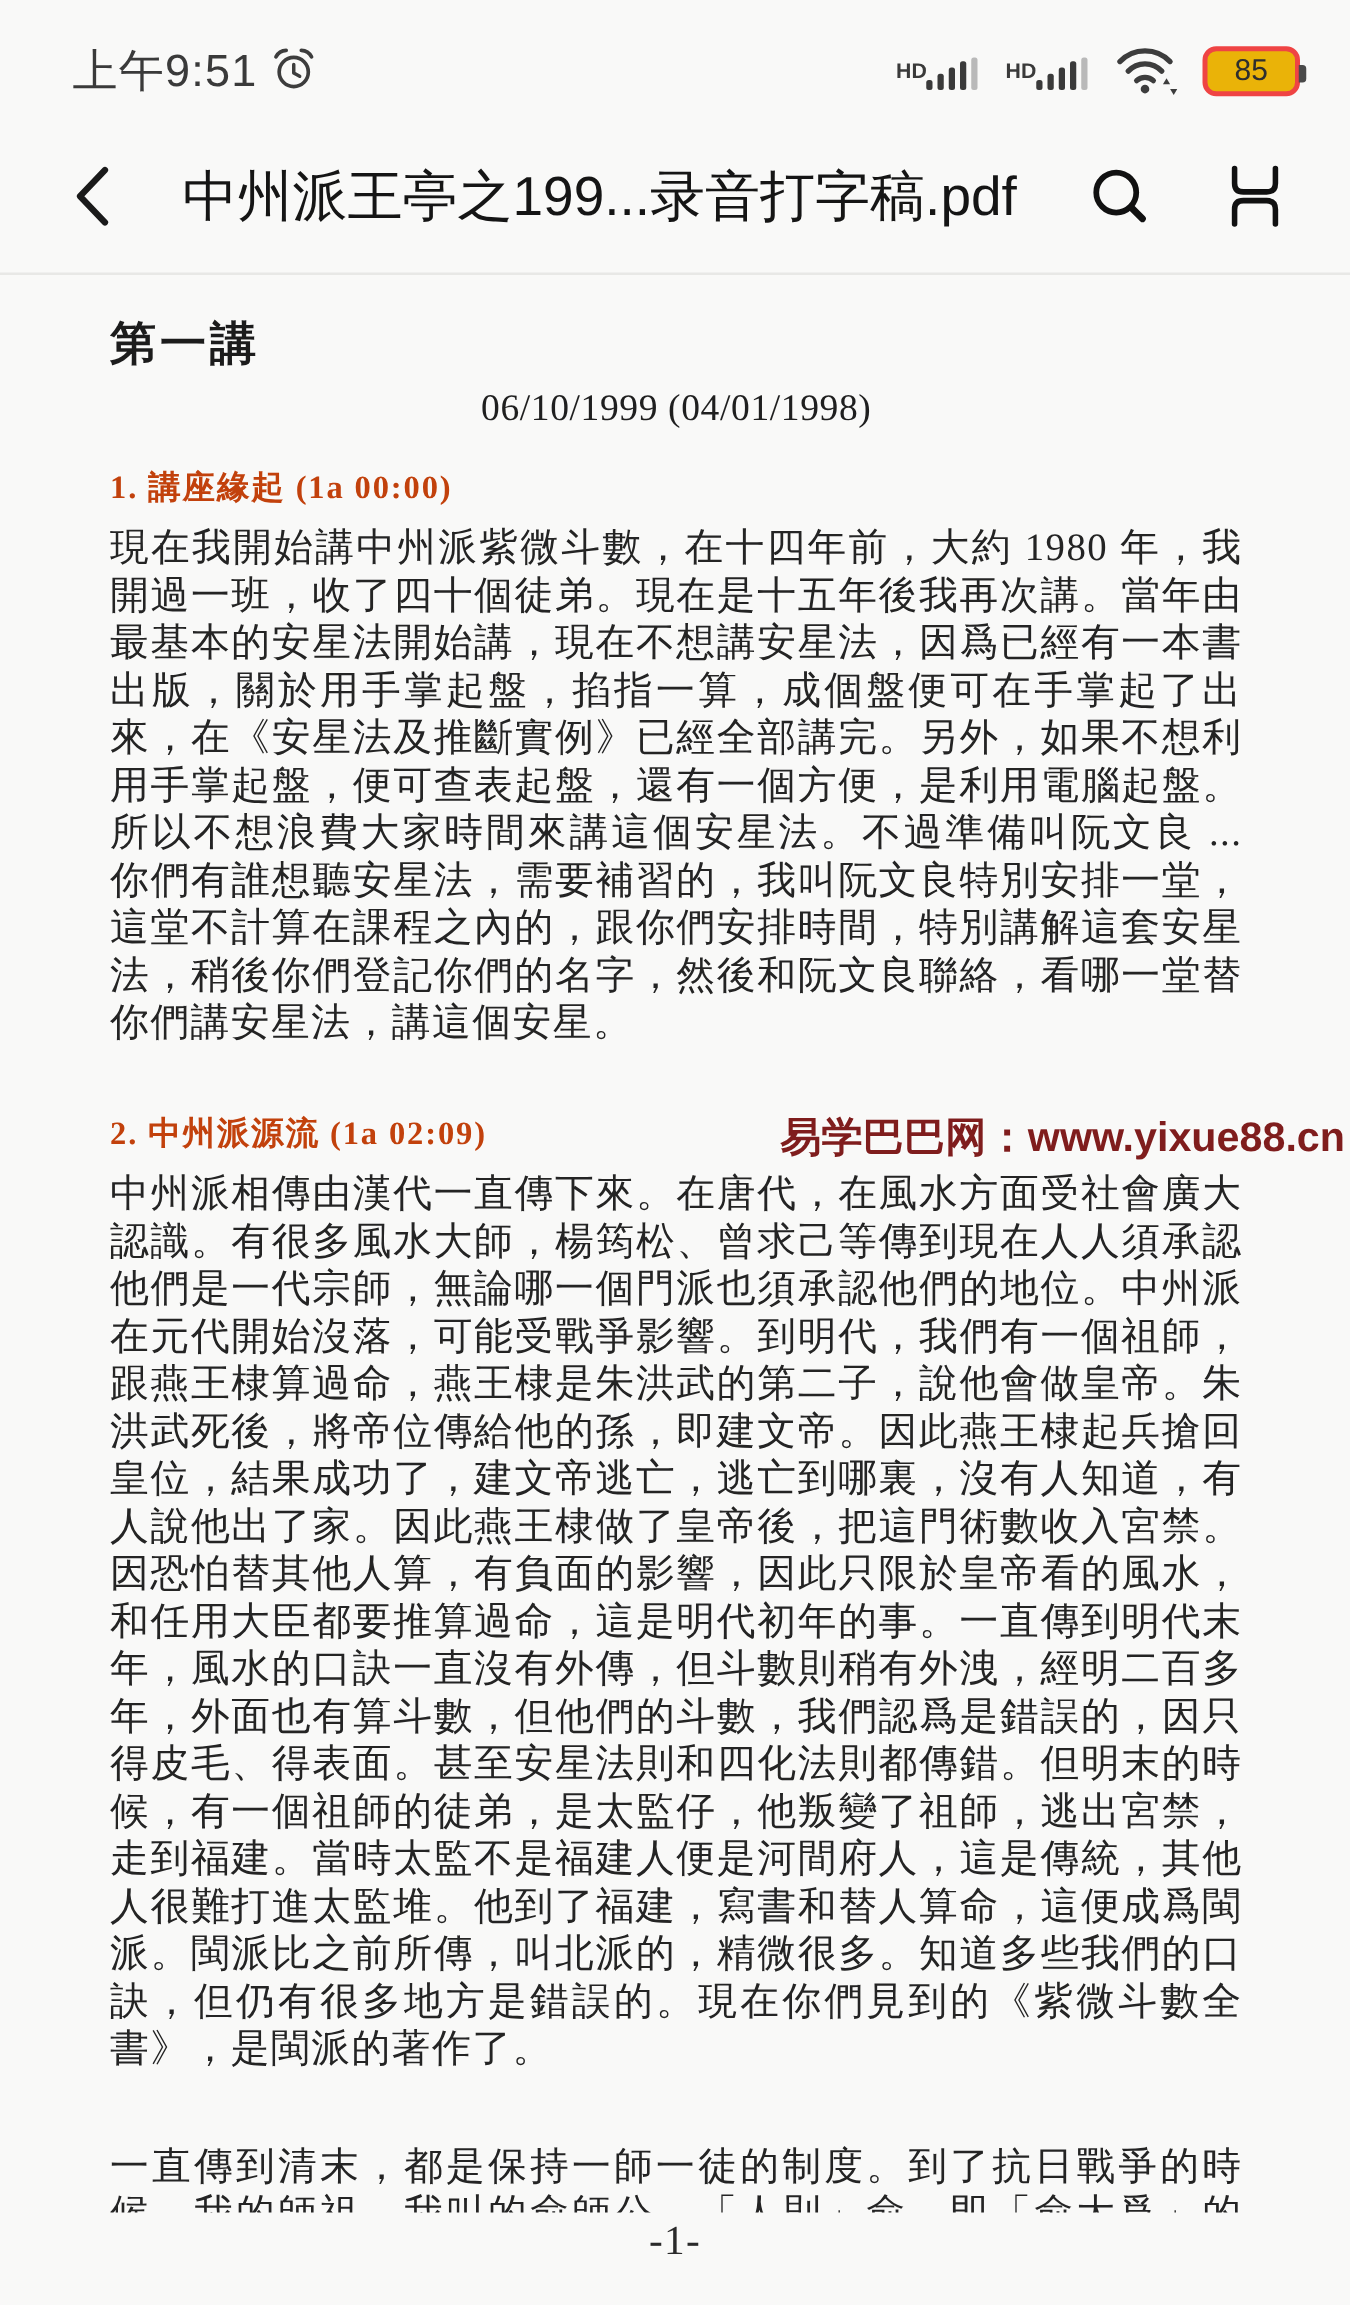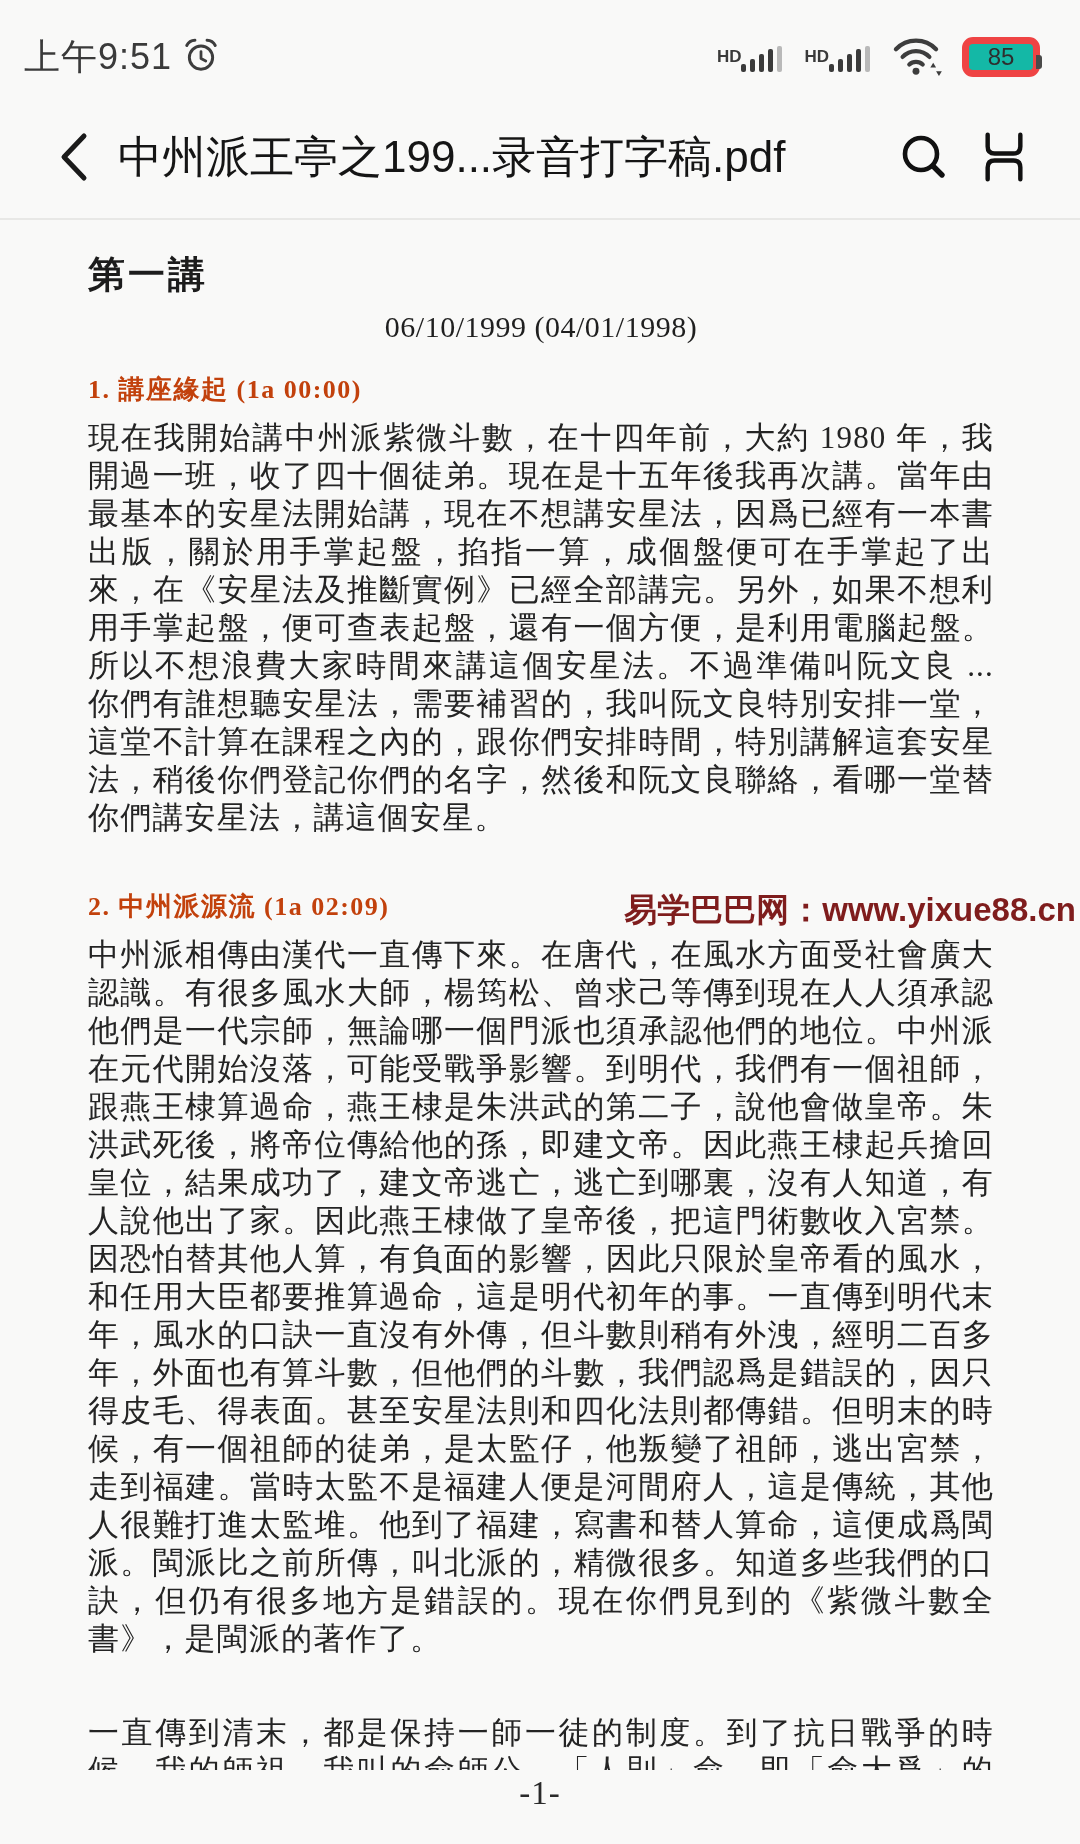--- a/index.html
+++ b/index.html
@@ -8,51 +8,51 @@
     position:relative;
     background:#f9f9f8;
     overflow:hidden;
     font-family:"Liberation Sans","DejaVu Sans",sans-serif;
   }
 
   
   .status-bar {
     height:96px;
     display:flex; align-items:center; justify-content:space-between;
-    padding:18px 40px 0 24px;
+    padding:18px 40px 0 58px;
     color:#3d3d3d;
   }
   .time-wrap { display:flex; align-items:center; gap:10px; }
   .time-text { font-size:36px; font-weight:500; letter-spacing:1px; color:#3a3a3a; }
   .status-icons { display:flex; align-items:center; gap:20px; }
   .sig { display:flex; align-items:center; }
   .sig-label { font-size:17px; font-weight:700; color:#3a3a3a; line-height:14px; margin-left:2px; }
   .bars { display:flex; align-items:flex-end; gap:4px; height:26px; margin-top:3px; }
   .bars i { display:block; width:5px; border-radius:2px; background:#3a3a3a; }
   .bars i:nth-child(1){height:8px;} .bars i:nth-child(2){height:13px;}
   .bars i:nth-child(3){height:18px;} .bars i:nth-child(4){height:23px;}
   .bars i:nth-child(5){height:26px; background:#b9b9b9;}
   .batt {
     position:relative; width:78px; height:40px;
-    border:7px solid #ef4444; border-radius:11px;
+    border:4px solid #ef4444; border-radius:11px;
     display:flex; align-items:center; justify-content:center;
-    background:#14b8a6;
+    background:#eab308;
   }
   .batt::after {
     content:""; position:absolute; right:-9px; top:11px;
     width:6px; height:14px; background:#4a4a4a; border-radius:0 3px 3px 0;
   }
   .batt-num { font-size:24px; font-weight:500; color:#2e2e2e; }
 
   
   .app-header {
     height:124px;
     display:flex; align-items:center;
     padding:0 48px 0 52px;
-    gap:24px;
+    gap:52px;
     border-bottom:2px solid #e8e8e6;
   }
   .hdr-title {
     flex:1;
     font-size:44px; color:#151515; font-weight:400;
     white-space:nowrap; overflow:hidden;
     letter-spacing:0px;
   }
   .icon-btn { display:flex; align-items:center; justify-content:center; background:none; border:none; padding:0; cursor:pointer; }
 

